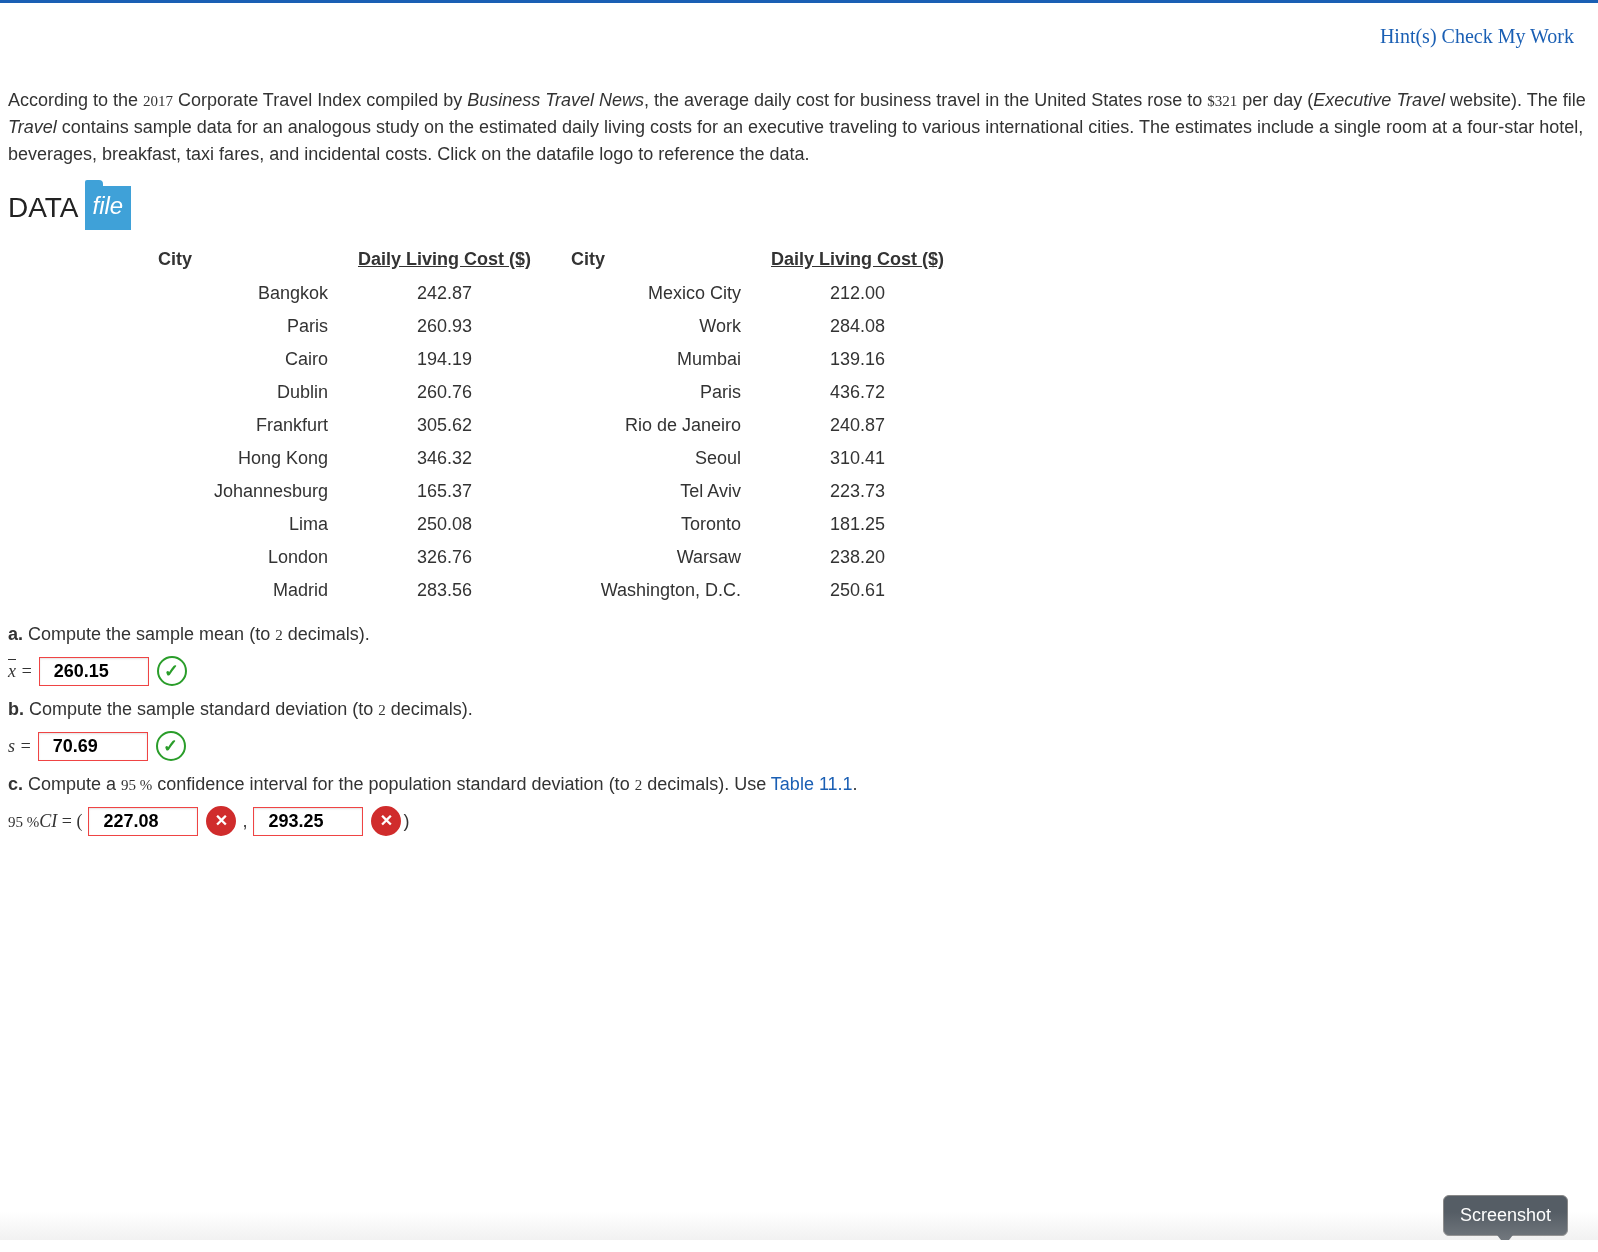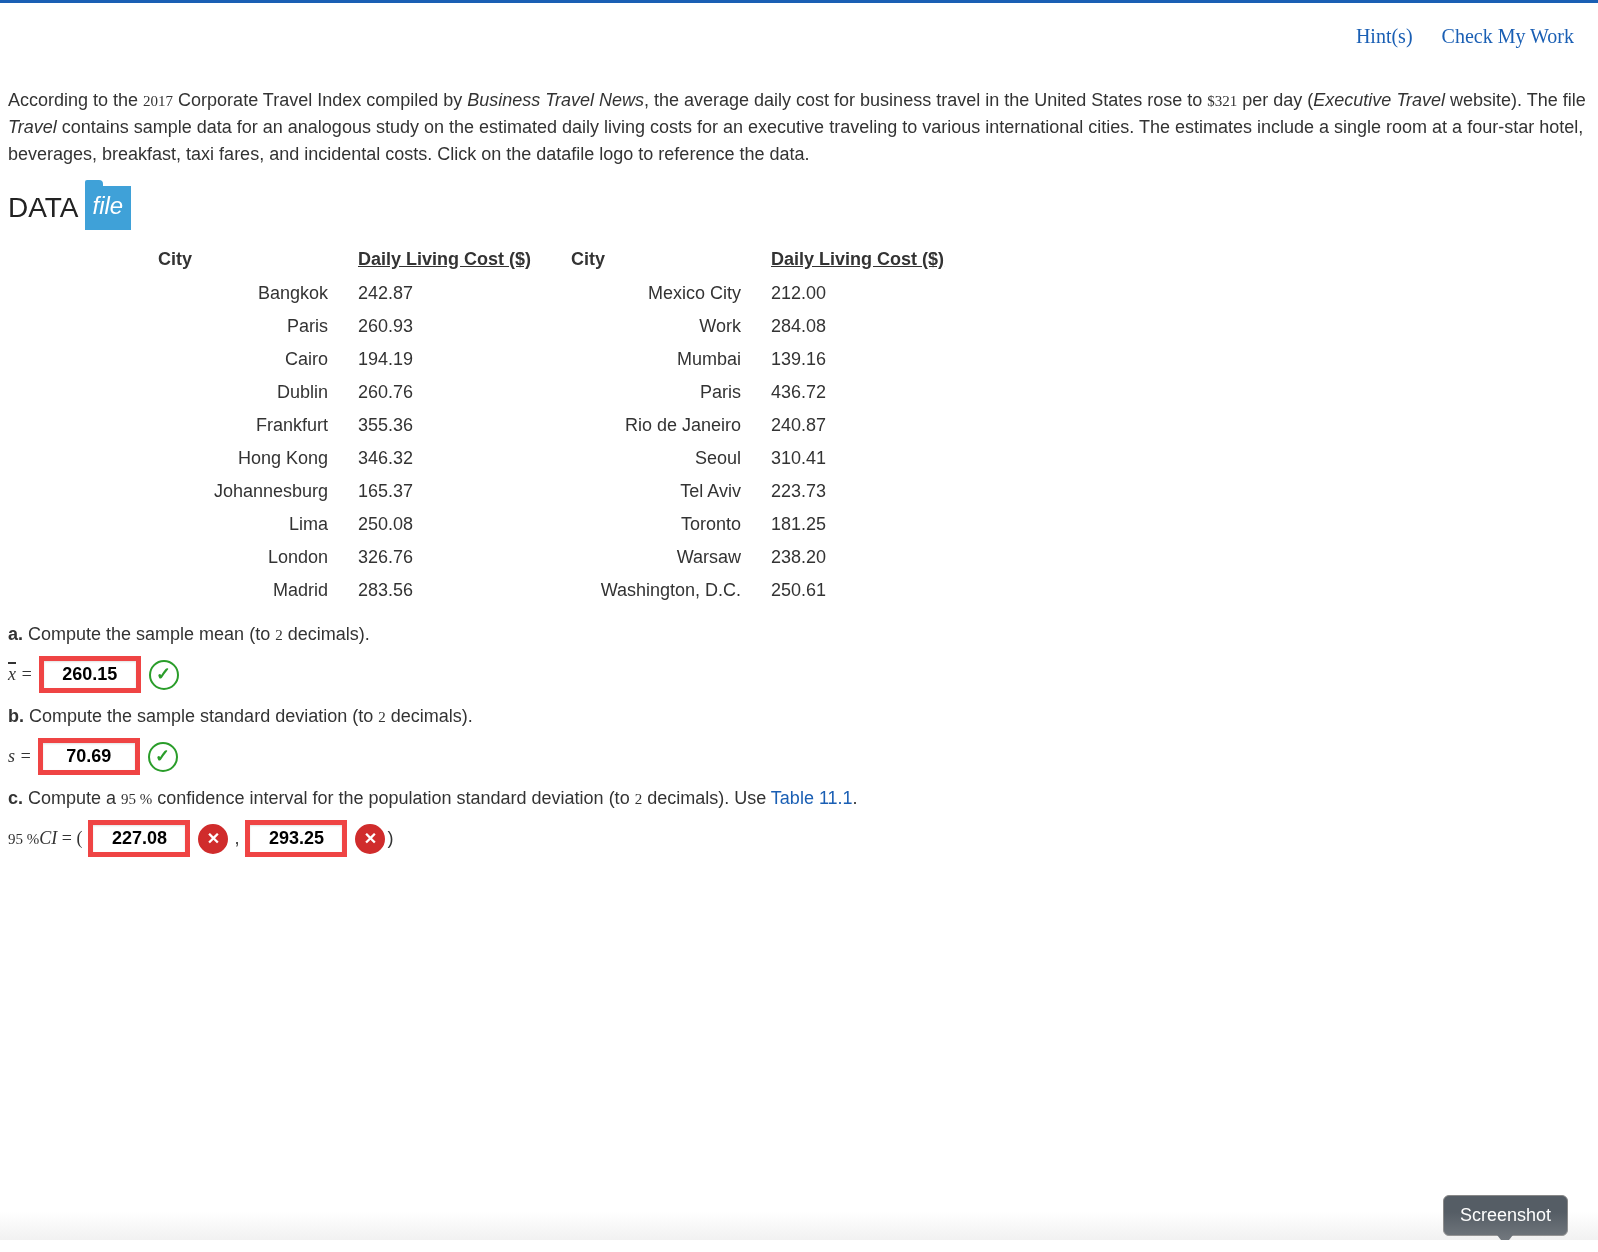--- a/index.html
+++ b/index.html
@@ -16,21 +16,20 @@
     background: #1a5fb4;
   }
   .top-links {
     text-align: right;
     padding: 18px 24px 0 0;
     font-family: Georgia, 'Times New Roman', serif;
     font-size: 20px;
   }
   .top-links span {
     color: #1a5fb4;
-    margin-left: 24px;
     cursor: pointer;
   }
   .content {
     padding: 36px 8px 10px 8px;
   }
   .intro {
     margin-bottom: 12px;
   }
   .intro .italic { font-style: italic; }
   .bignum { font-family: Georgia, serif; font-size: 15px; }
@@ -77,21 +76,21 @@
   table.data-table th {
     text-align: left;
     font-weight: bold;
     padding: 4px 30px 4px 0;
   }
   table.data-table th.cost { text-align: right; padding-right: 40px; text-decoration: underline; }
   table.data-table td {
     padding: 3px 30px 3px 0;
   }
   table.data-table td.city { min-width: 170px; text-align: right; }
-  table.data-table td.cost { text-align: left; min-width: 160px; padding-right: 40px;}
+  table.data-table td.cost { text-align: center; min-width: 160px; padding-right: 40px;}
   .question-line {
     margin: 8px 0;
   }
   .ql-label {
     font-weight: bold;
   }
   .answer-row {
     display: flex;
     align-items: center;
     margin: 4px 0 10px 0;
@@ -108,27 +107,26 @@
   .ans-prefix .xbar::before {
     content: "";
     position: absolute;
     top: 1px;
     left: 0;
     right: 0;
     height: 1.5px;
     background: #333;
   }
   .answer-input {
-    border: 5px solid #ef4444;
-    padding: 3px 6px;
+    border: 1px solid #ef4444;
+    padding: 3px 14px;
     font-size: 18px;
     font-family: Verdana, sans-serif;
     font-weight: bold;
     width: 80px;
-    text-align: center;
     background: #fff;
     box-shadow: inset 0 1px 2px rgba(0,0,0,0.12);
   }
   .icon {
     width: 26px;
     height: 26px;
     border-radius: 50%;
     display: inline-flex;
     align-items: center;
     justify-content: center;
@@ -228,21 +226,21 @@
               <td class="cost">139.16</td>
             </tr>
             <tr>
               <td class="city">Dublin</td>
               <td class="cost">260.76</td>
               <td class="city">Paris</td>
               <td class="cost">436.72</td>
             </tr>
             <tr>
               <td class="city">Frankfurt</td>
-              <td class="cost">355.36</td>
+              <td class="cost">305.62</td>
               <td class="city">Rio de Janeiro</td>
               <td class="cost">240.87</td>
             </tr>
             <tr>
               <td class="city">Hong Kong</td>
               <td class="cost">346.32</td>
               <td class="city">Seoul</td>
               <td class="cost">310.41</td>
             </tr>
             <tr>

